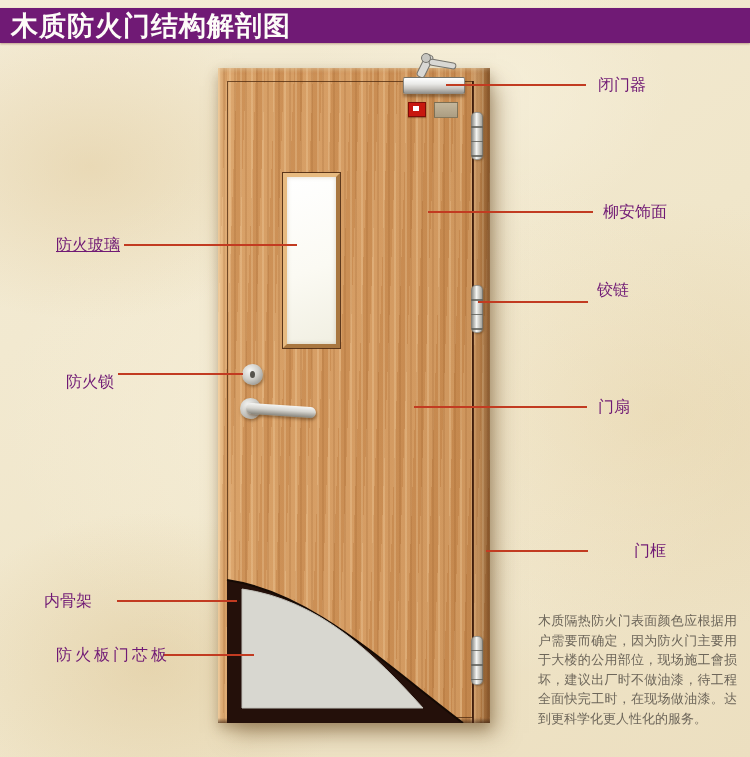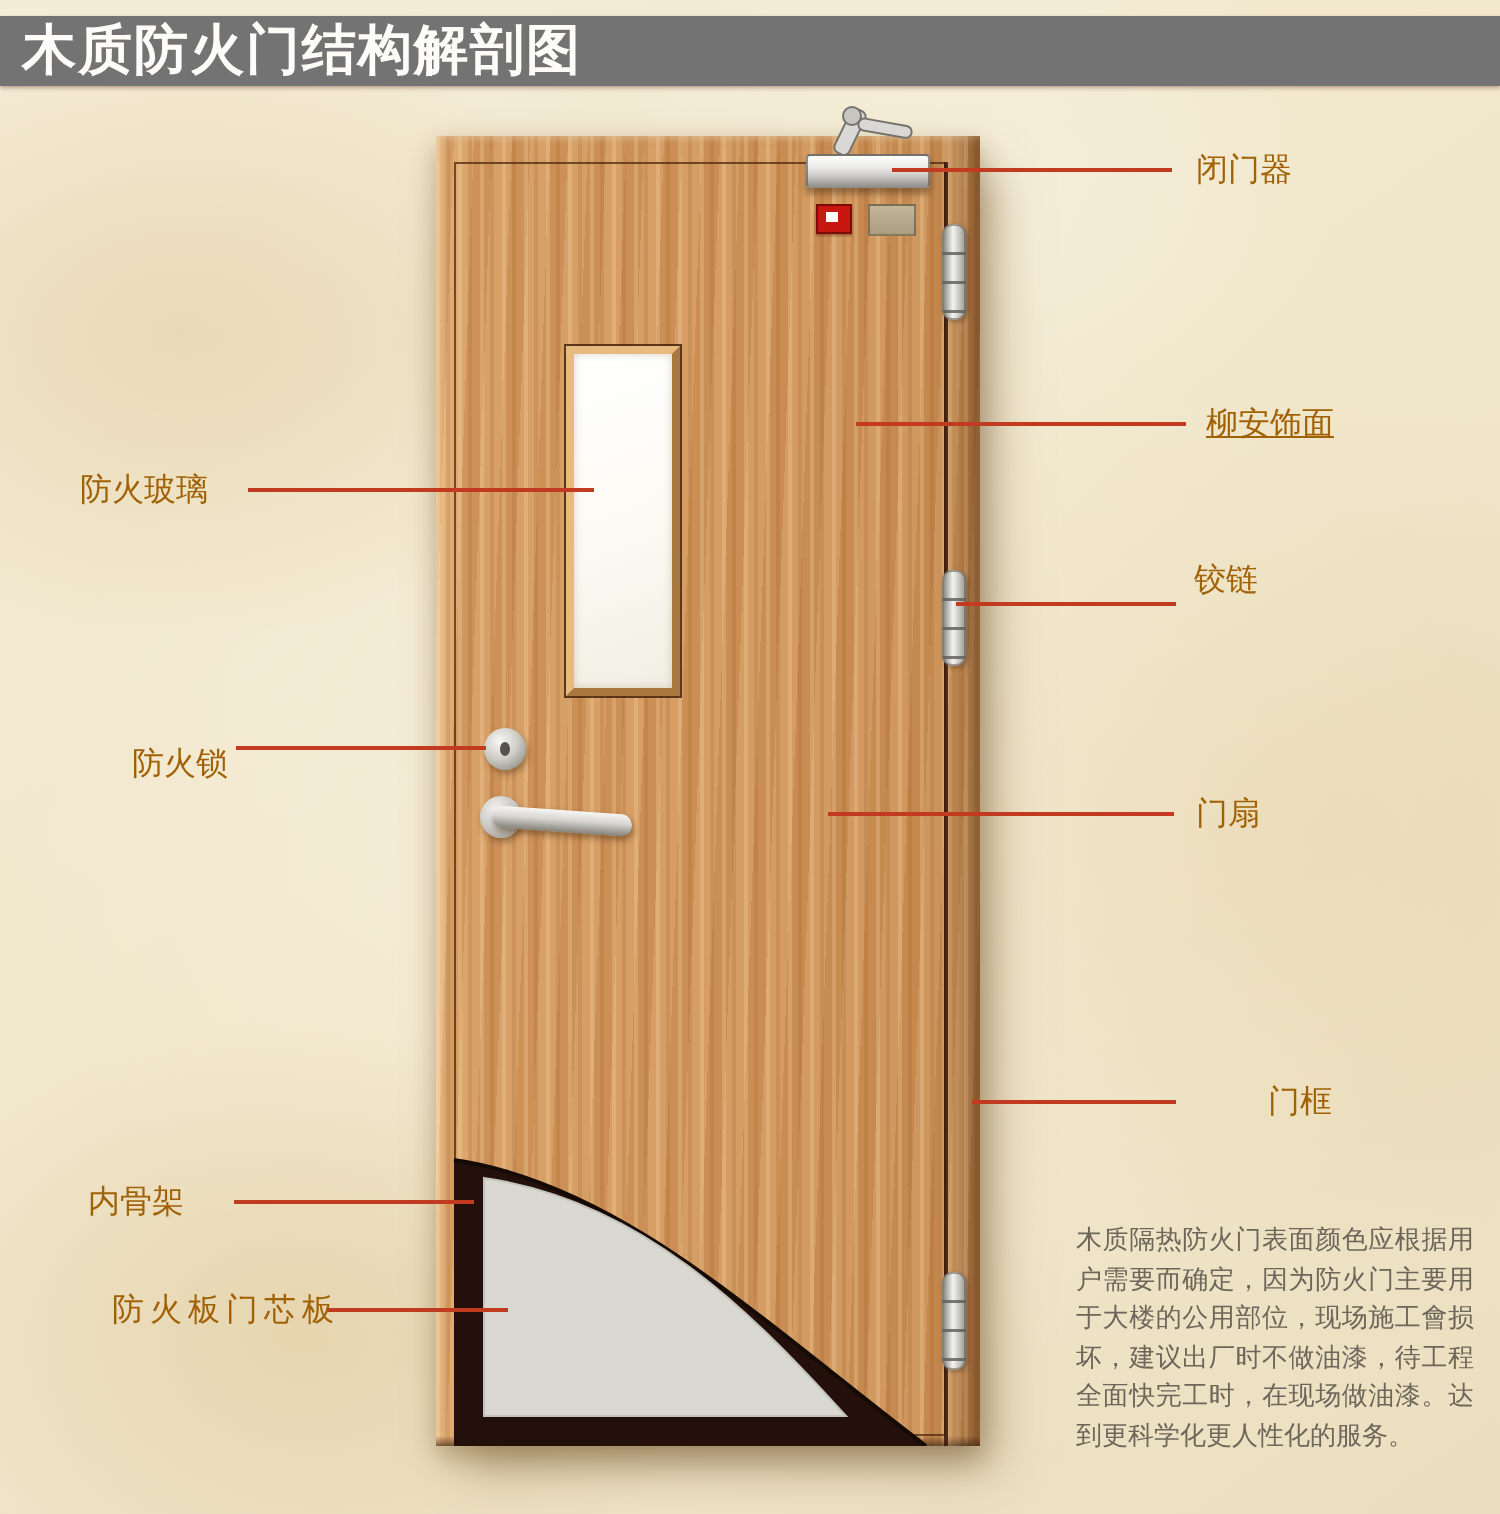--- a/index.html
+++ b/index.html
@@ -11,21 +11,21 @@
       radial-gradient(ellipse 320px 220px at 12% 22%, rgba(219,192,140,0.40), transparent 70%),
       radial-gradient(ellipse 420px 300px at 88% 55%, rgba(224,200,150,0.32), transparent 72%),
       radial-gradient(ellipse 300px 220px at 20% 88%, rgba(214,186,132,0.38), transparent 70%),
       radial-gradient(ellipse 260px 200px at 65% 12%, rgba(247,240,219,0.8), transparent 70%),
       radial-gradient(ellipse 500px 380px at 50% 55%, rgba(250,244,226,0.55), transparent 75%),
       linear-gradient(145deg,#f4ecd6 0%,#f0e6ca 55%,#ecdfc0 100%);
   }
   .abs{position:absolute;}
 
   
-  .banner{left:0;top:8px;width:750px;height:35px;background:#737373;
+  .banner{left:0;top:8px;width:750px;height:35px;background:#701a75;
     box-shadow:0 1px 2px rgba(90,20,10,0.35);}
   .banner h1{margin:0;padding:0 0 0 11px;font-size:27px;line-height:35px;font-weight:bold;
     color:#fdfcf8;letter-spacing:1px;}
 
   
   .door{left:218px;top:68px;width:272px;height:655px;
     box-shadow:10px 14px 22px -4px rgba(120,90,50,0.50),0 5px 12px rgba(120,90,50,0.40);}
   .wood-face{left:0;top:0;right:0;bottom:0;overflow:hidden;
     background-color:#d19a62;
     background-image:
@@ -85,21 +85,21 @@
     box-shadow:1px 2px 3px rgba(80,50,20,0.45);}
   .lever{left:28px;top:335px;width:70px;height:11px;border-radius:6px;
     transform:rotate(4deg);transform-origin:6px 6px;
     background:linear-gradient(180deg,#f6f6f4 0,#d6d5d0 45%,#a19f98 80%,#868379 100%);
     box-shadow:1px 2px 3px rgba(80,50,20,0.5);}
 
   .cutaway{left:0;top:500px;width:272px;height:155px;}
 
   
   .lead{height:2px;background:#c23b21;}
-  .lbl{font-size:16px;color:#a16207;font-weight:500;line-height:19px;white-space:nowrap;}
+  .lbl{font-size:16px;color:#701a75;font-weight:500;line-height:19px;white-space:nowrap;}
   .lbl.spread{letter-spacing:3px;margin-left:20px;}
   .note{left:538px;top:611px;width:199px;font-size:13px;line-height:19.5px;color:#6d665a;
     text-align:justify;}
 </style>
 </head>
 <body>
 
 <div class="abs banner">
   <h1>木质防火门结构解剖图</h1>
 </div>
@@ -141,24 +141,24 @@
 <div class="abs lead" style="left:124px;top:244px;width:173px;"></div>
 <div class="abs lead" style="left:118px;top:373px;width:125px;"></div>
 <div class="abs lead" style="left:117px;top:600px;width:120px;"></div>
 <div class="abs lead" style="left:163px;top:654px;width:91px;"></div>
 <div class="abs lead" style="left:446px;top:84px;width:140px;"></div>
 <div class="abs lead" style="left:428px;top:211px;width:165px;"></div>
 <div class="abs lead" style="left:478px;top:301px;width:110px;"></div>
 <div class="abs lead" style="left:414px;top:406px;width:173px;"></div>
 <div class="abs lead" style="left:486px;top:550px;width:102px;"></div>
 
-<div class="abs lbl" style="left:40px;top:235px;">防火玻璃</div>
+<div class="abs lbl" style="left:56px;top:235px;text-decoration:underline;">防火玻璃</div>
 <div class="abs lbl" style="left:66px;top:372px;">防火锁</div>
 <div class="abs lbl" style="left:44px;top:591px;">内骨架</div>
 <div class="abs lbl spread" style="left:36px;top:645px;">防火板门芯板</div>
 
 <div class="abs lbl" style="left:598px;top:75px;">闭门器</div>
-<div class="abs lbl" style="left:603px;top:202px;text-decoration:underline;">柳安饰面</div>
+<div class="abs lbl" style="left:603px;top:202px;">柳安饰面</div>
 <div class="abs lbl" style="left:597px;top:280px;">铰链</div>
 <div class="abs lbl" style="left:598px;top:397px;">门扇</div>
 <div class="abs lbl" style="left:598px;top:541px;margin-left:36px;">门框</div>
 
 <div class="abs note">木质隔热防火门表面颜色应根据用户需要而确定，因为防火门主要用于大楼的公用部位，现场施工會损坏，建议出厂时不做油漆，待工程全面快完工时，在现场做油漆。达到更科学化更人性化的服务。</div>
 
 </body></html>

